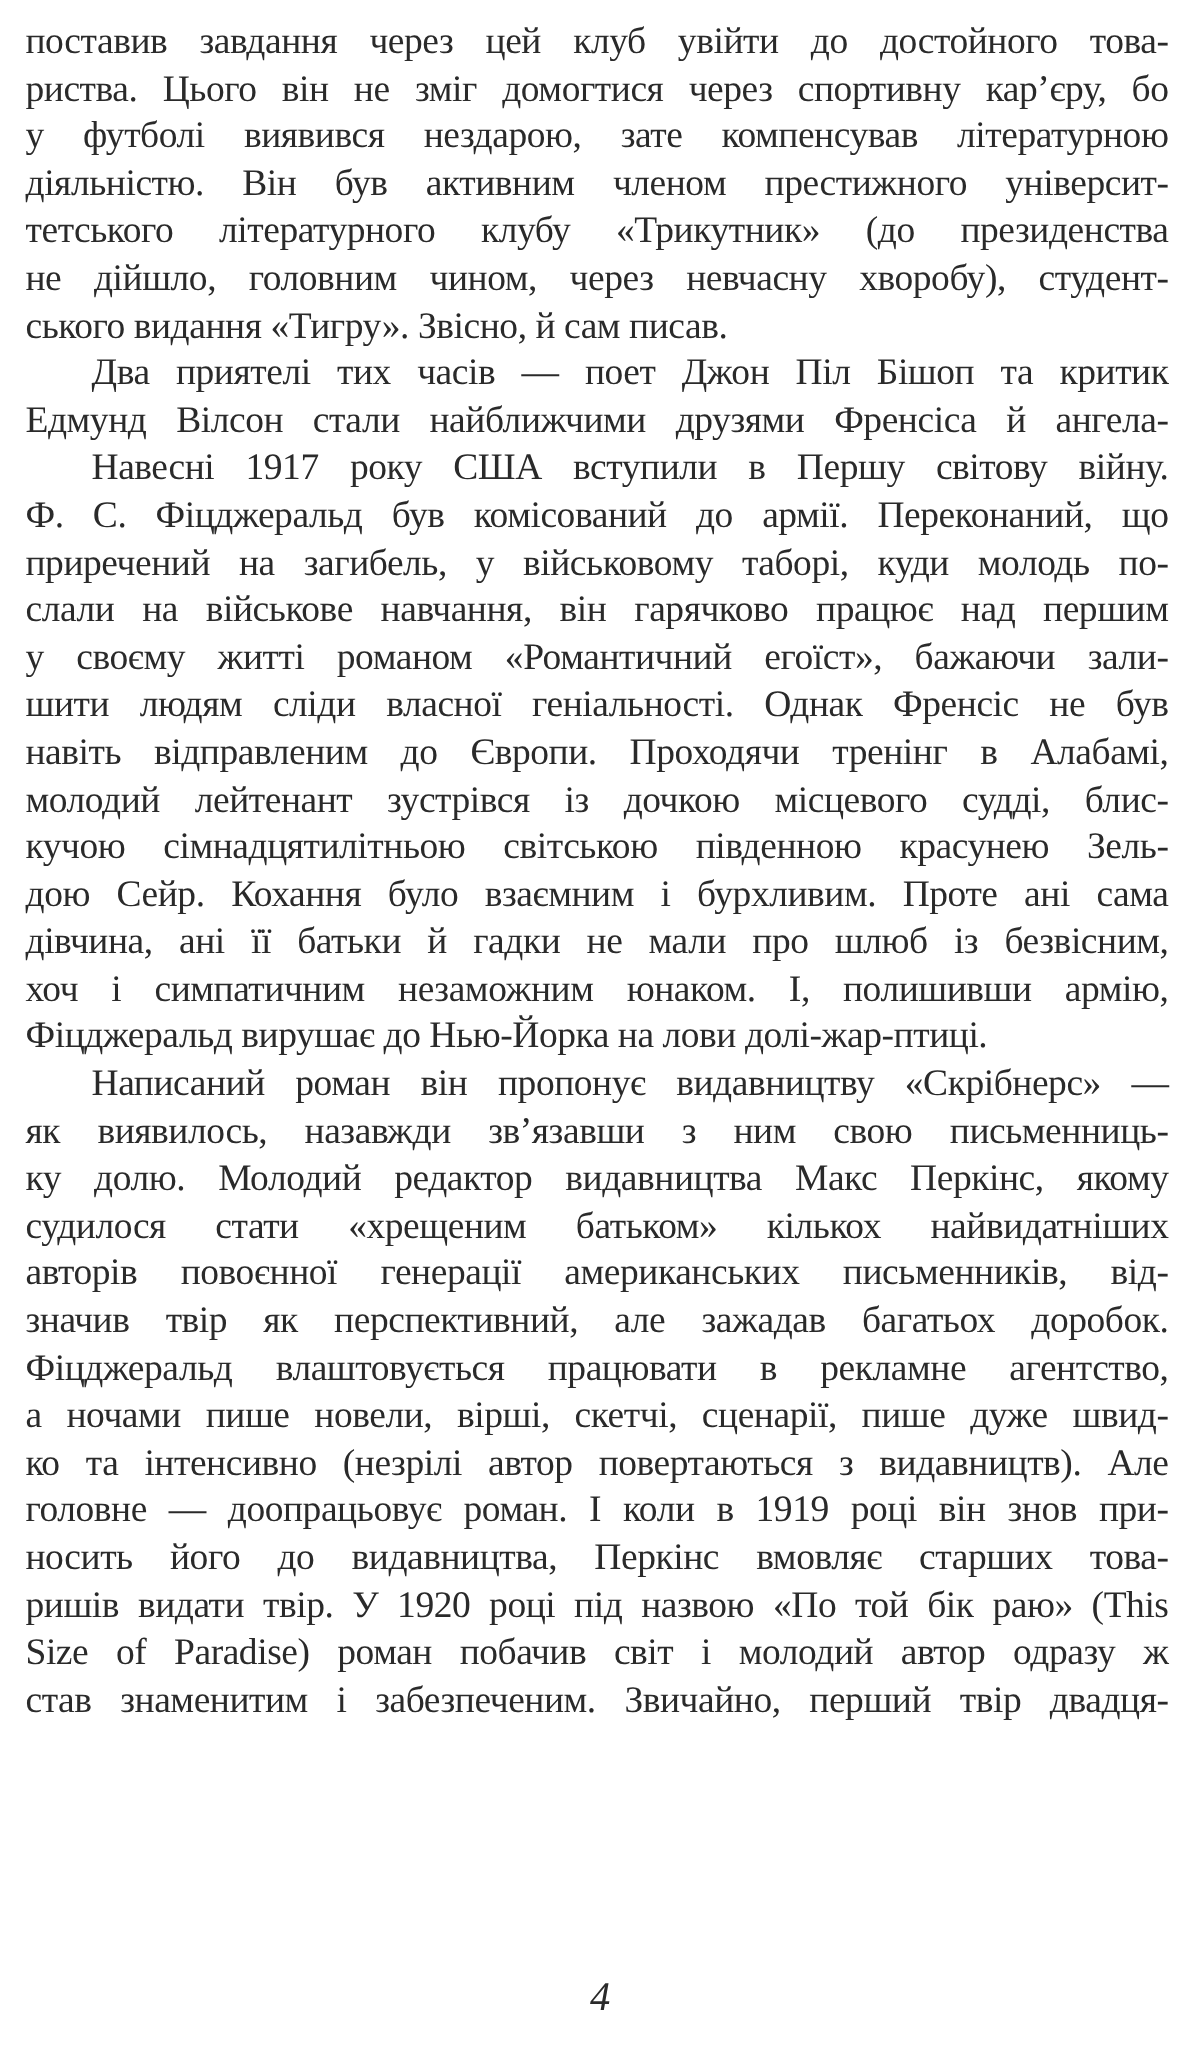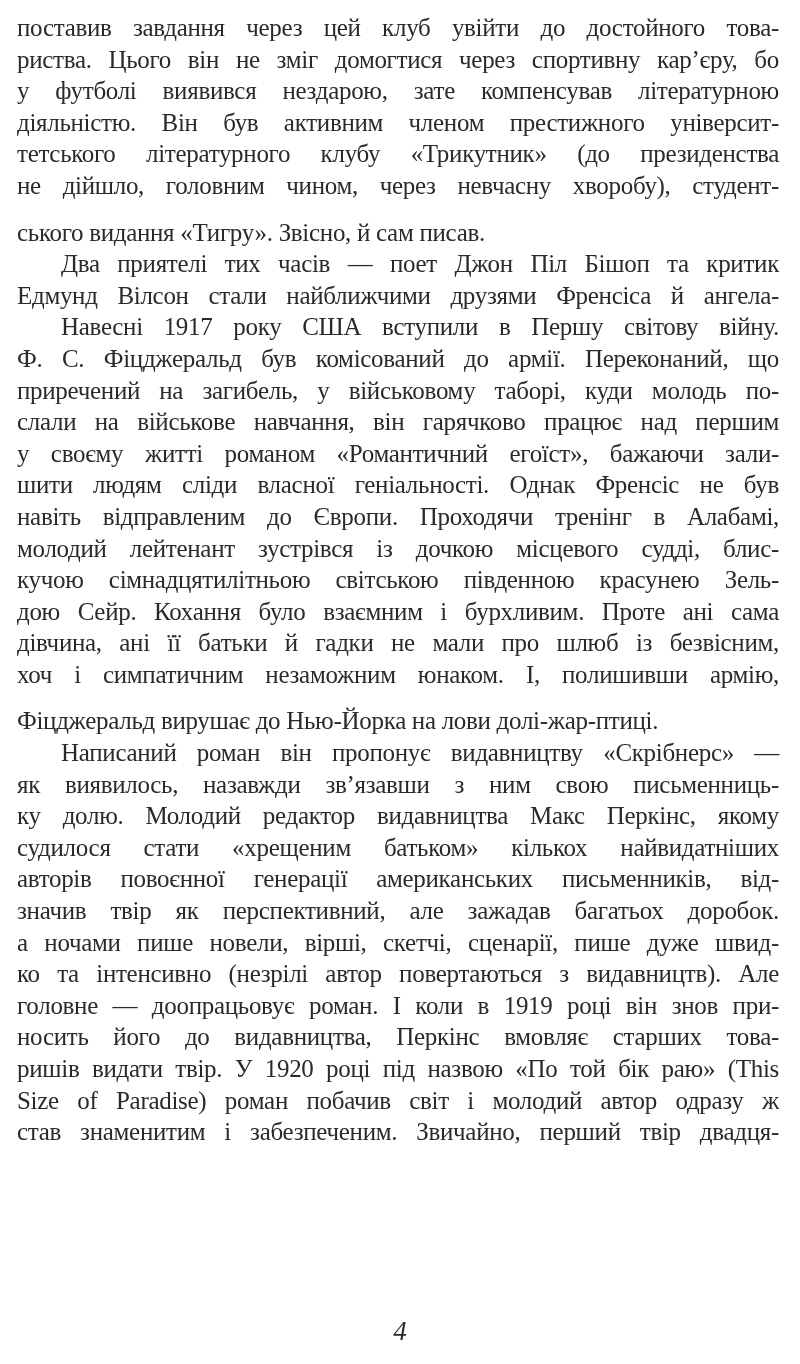--- a/index.html
+++ b/index.html
@@ -10,21 +10,21 @@
     color: #2a2a2a;
   }
   .line {
     height: 31.6px; line-height: 31.6px;
     font-size: 25px;
     white-space: nowrap;
     text-align: justify;
     text-align-last: justify;
     letter-spacing: -0.3px;
   }
-  .line.last { text-align-last: left; margin-top: 15px; }
+  .line.last { text-align-last: left; }
   .line.indent { padding-left: 44px; font-family: Liberation Serif, serif; }
   .it { }
   .page-number {
     position: absolute; left: 0; width: 800px; top: 1316px;
     text-align: center; font-family: "Liberation Serif", serif;
     font-style: italic; font-size: 27px; color: #2a2a2a;
   }
 </style>
 </head>
 <body>
@@ -52,20 +52,21 @@
       <div class="line">дою Сейр. Кохання було взаємним і бурхливим. Проте ані сама</div>
       <div class="line">дівчина, ані її батьки й гадки не мали про шлюб із безвісним,</div>
       <div class="line">хоч і симпатичним незаможним юнаком. І, полишивши армію,</div>
       <div class="line last">Фіцджеральд вирушає до Нью-Йорка на лови долі-жар-птиці.</div>
       <div class="line indent">Написаний роман він пропонує видавництву «Скрібнерс» —</div>
       <div class="line">як виявилось, назавжди зв’язавши з ним свою письменниць-</div>
       <div class="line">ку долю. Молодий редактор видавництва Макс Перкінс, якому</div>
       <div class="line">судилося стати «хрещеним батьком» кількох найвидатніших</div>
       <div class="line">авторів повоєнної генерації американських письменників, від-</div>
       <div class="line">значив твір як перспективний, але зажадав багатьох доробок.</div>
+      <div class="line">Фіцджеральд влаштовується працювати в рекламне агентство,</div>
       <div class="line">а ночами пише новели, вірші, скетчі, сценарії, пише дуже швид-</div>
       <div class="line">ко та інтенсивно (незрілі автор повертаються з видавництв). Але</div>
       <div class="line">головне — доопрацьовує роман. І коли в 1919 році він знов при-</div>
       <div class="line">носить його до видавництва, Перкінс вмовляє старших това-</div>
     </div>
 
   <div class="line">
     <span>ришів видати твір. У 1920 році під назвою «По той бік раю» (</span><span class="it">This</span>
   </div>
   <div class="line">

